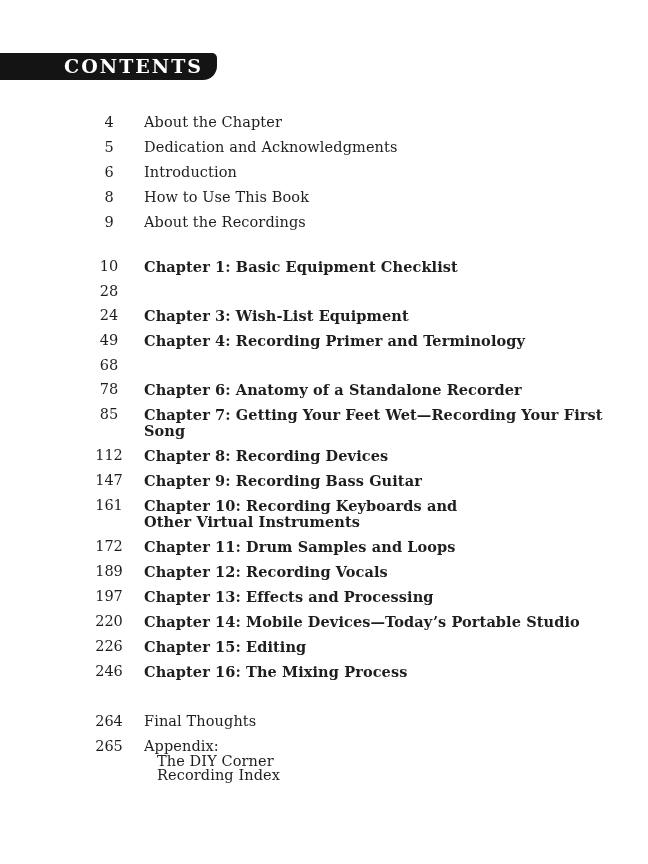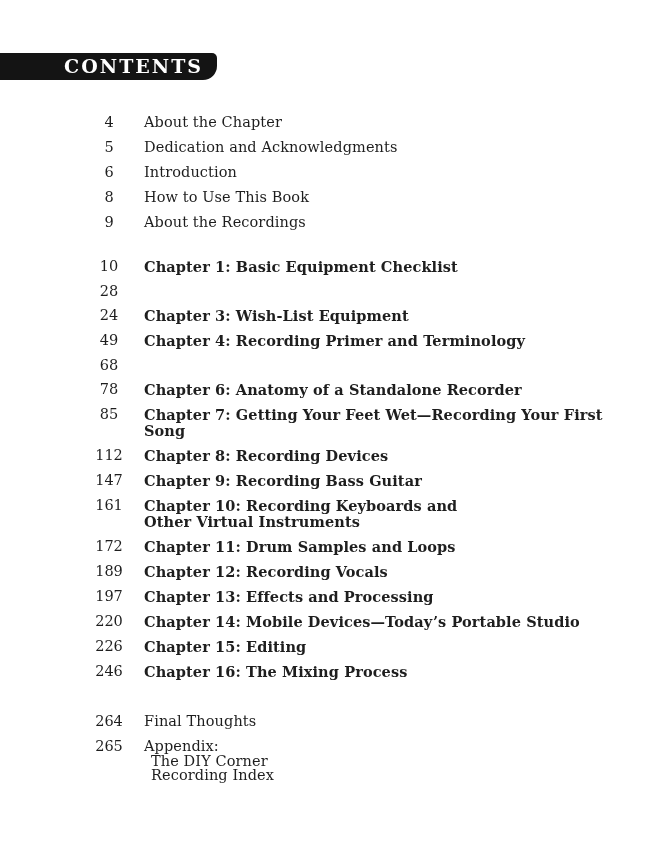--- a/index.html
+++ b/index.html
@@ -64,21 +64,21 @@
   }
   .title-wrap {
     margin-left: 5px;
   }
   .title-line {
     white-space: pre-line;
     letter-spacing: 0.1px;
   }
   .bold .title-line { font-weight: bold; }
   .subline {
-    margin-left: 7px;
+    margin-left: 13px;
     line-height: 14px;
     letter-spacing: 0.1px;
   }
 </style>
 </head>
 <body>
 
 <div class="page" style="background: rgb(255, 255, 255); color: rgb(30, 30, 30);">
   <div class="header-bar" style="background: rgb(20, 20, 20);">
     <span class="header-title" style="color: rgb(255, 255, 255);">CONTENTS</span>

